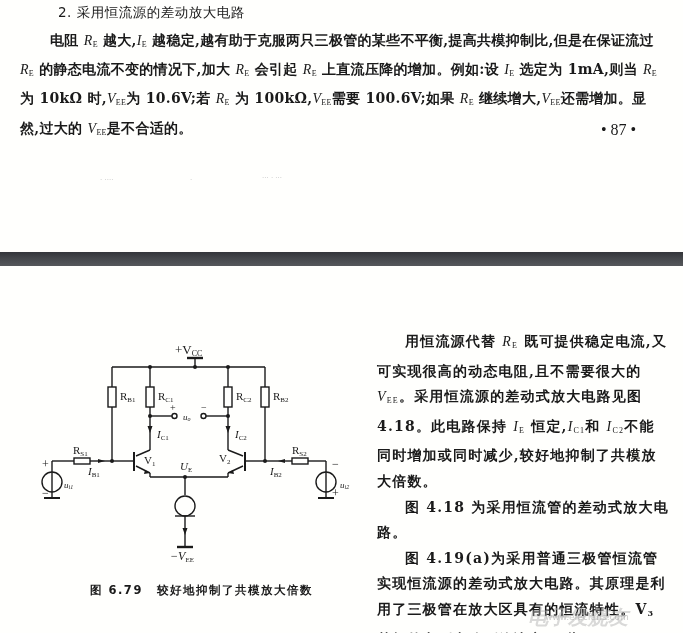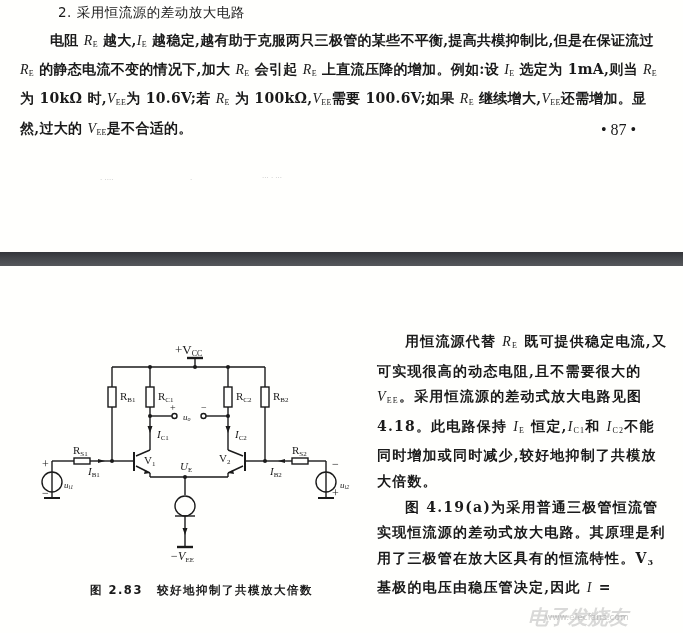--- a/index.html
+++ b/index.html
@@ -142,21 +142,22 @@
   <text x="180" y="470" font-size="11" font-style="italic"><tspan>U</tspan><tspan font-size="7" dy="2" font-style="normal">E</tspan></text>
   <text x="42" y="468" font-size="12">+</text>
   <text x="42" y="497" font-size="12">−</text>
   <text x="64" y="488" font-size="9" font-style="italic"><tspan>u</tspan><tspan font-size="6" dy="1">i1</tspan></text>
   <text x="332" y="468" font-size="12">−</text>
   <text x="332" y="497" font-size="12">+</text>
   <text x="340" y="488" font-size="9" font-style="italic"><tspan>u</tspan><tspan font-size="6" dy="1">i2</tspan></text>
   <text x="170" y="560" font-size="12" font-style="italic"><tspan>−V</tspan><tspan font-size="7" dy="2" font-style="normal">EE</tspan></text>
 </svg>
 
-<div class="abs caption"><span class="num">图 2.83</span><span>较好地抑制了共模放大倍数</span></div>
+<div class="abs caption"><span class="num">图 6.79</span><span>较好地抑制了共模放大倍数</span></div>
 
 <div class="abs rtext" id="rtext">
     <p class="ind">用恒流源代替 <span class="it">R<sub>E</sub></span> 既可提供稳定电流,又可实现很高的动态电阻,且不需要很大的 <span class="it">V<sub>EE</sub></span>。采用恒流源的差动式放大电路见图 4.18。此电路保持 <span class="it">I<sub>E</sub></span> 恒定,<span class="it">I<sub>C1</sub></span>和 <span class="it">I<sub>C2</sub></span>不能同时增加或同时减少,较好地抑制了共模放大倍数。</p>
+    <p class="ind">图 4.18 为采用恒流管的差动式放大电路。</p>
     <p class="ind">图 4.19(a)为采用普通三极管恒流管实现恒流源的差动式放大电路。其原理是利用了三极管在放大区具有的恒流特性。V<sub>3</sub> 基极的电压由稳压管决定,因此 <span class="it">I</span> =</p>
   </div>
 
 <div class="abs watermark">电子发烧友</div>
 <div class="abs watermark-url">www.elecfans.com</div>
 
 </body></html>

